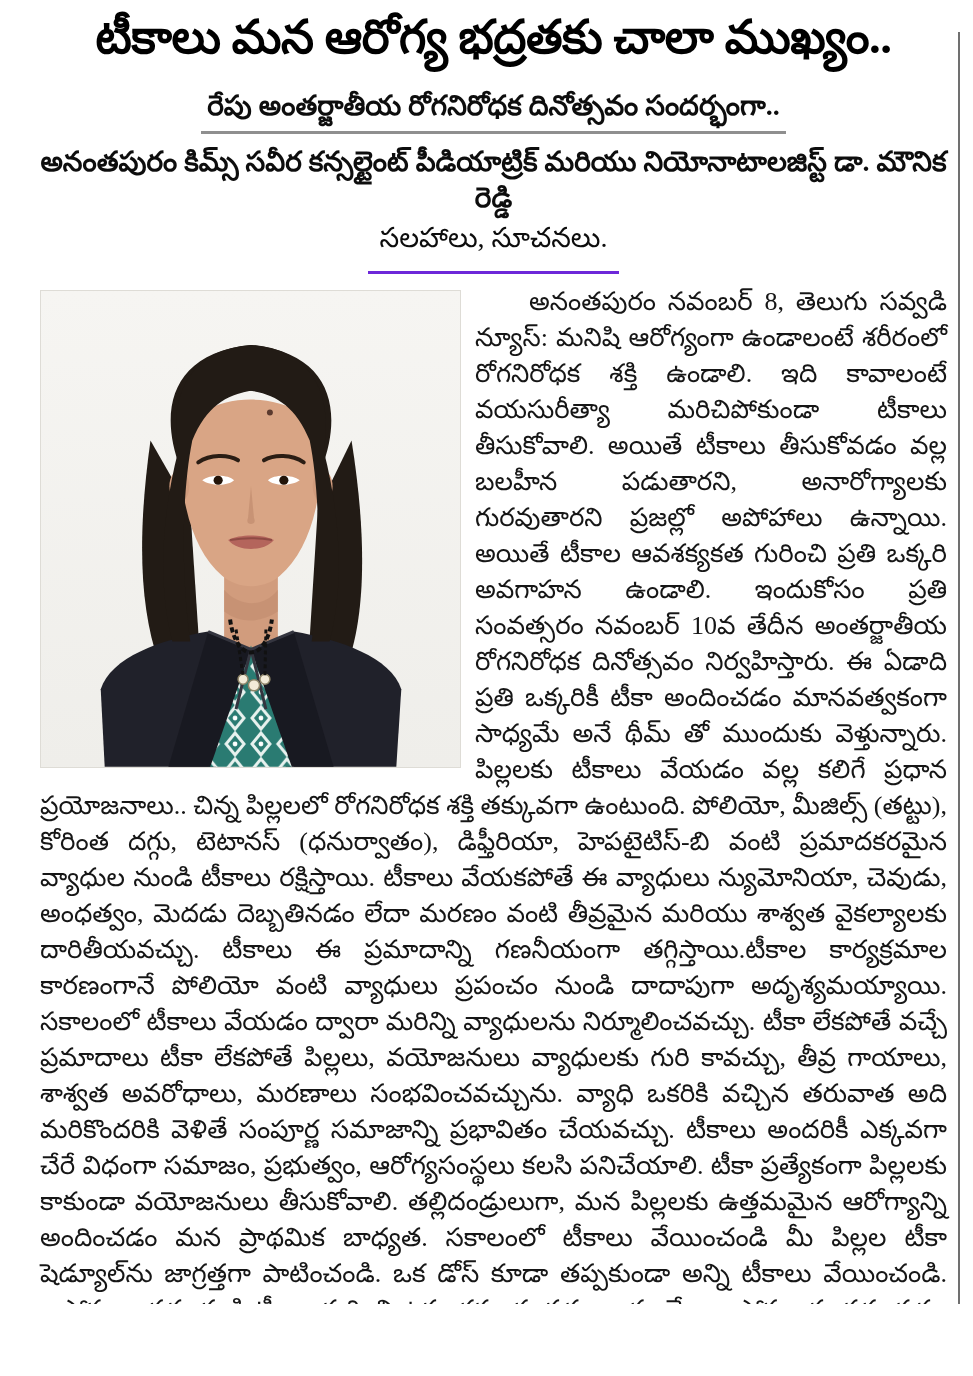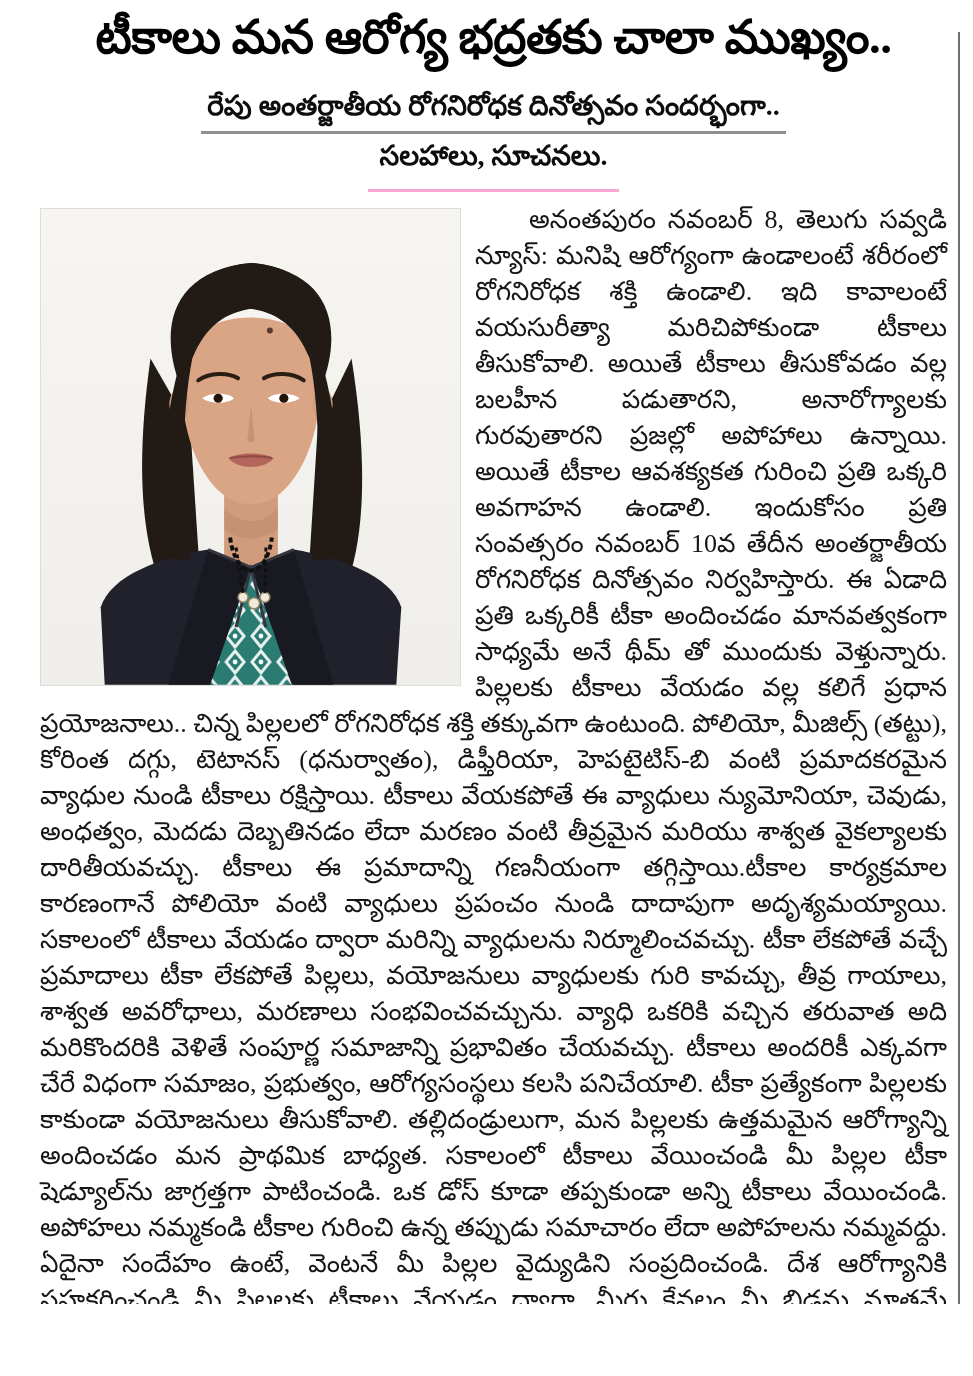--- a/index.html
+++ b/index.html
@@ -36,23 +36,23 @@
   .byline {
     text-align:center;
     font-size:28px; font-weight:700;
     line-height:1.3;
     margin-top:10px;
     color:#0d0d0d;
   }
   .advice-row { text-align:center; margin-top:6px; }
   .advice {
     display:inline-block;
-    font-size:28px; font-weight:700;
+    font-size:28px; font-weight:400;
     padding:0 12px 10px 12px;
-    border-bottom:3px solid #f9a8d4;
+    border-bottom:3px solid #6d28d9;
     color:#0d0d0d;
   }
 
   .article {
     margin-top:10px;
     font-size:26px;
     line-height:36px;
     text-align:justify;
     color:#161616;
   }
@@ -81,20 +81,21 @@
   <div class="v-rule"></div>
 
   <div class="content">
 
     <h1 class="title">టీకాలు మన ఆరోగ్య భద్రతకు చాలా ముఖ్యం..</h1>
 
     <div class="subtitle-row">
       <span class="subtitle">రేపు అంతర్జాతీయ రోగనిరోధక దినోత్సవం సందర్భంగా..</span>
     </div>
 
+    <div class="byline">అనంతపురం కిమ్స్ సవీర కన్సల్టైంట్ పీడియాట్రిక్ మరియు నియోనాటాలజిస్ట్ డా. మౌనిక రెడ్డి</div>
 
     <div class="advice-row">
       <span class="advice">సలహాలు, సూచనలు.</span>
     </div>
 
     <div class="article">
 
       <div class="photo-wrap">
         <svg viewBox="0 0 421 478" xmlns="http://www.w3.org/2000/svg" role="img">
           <defs>

